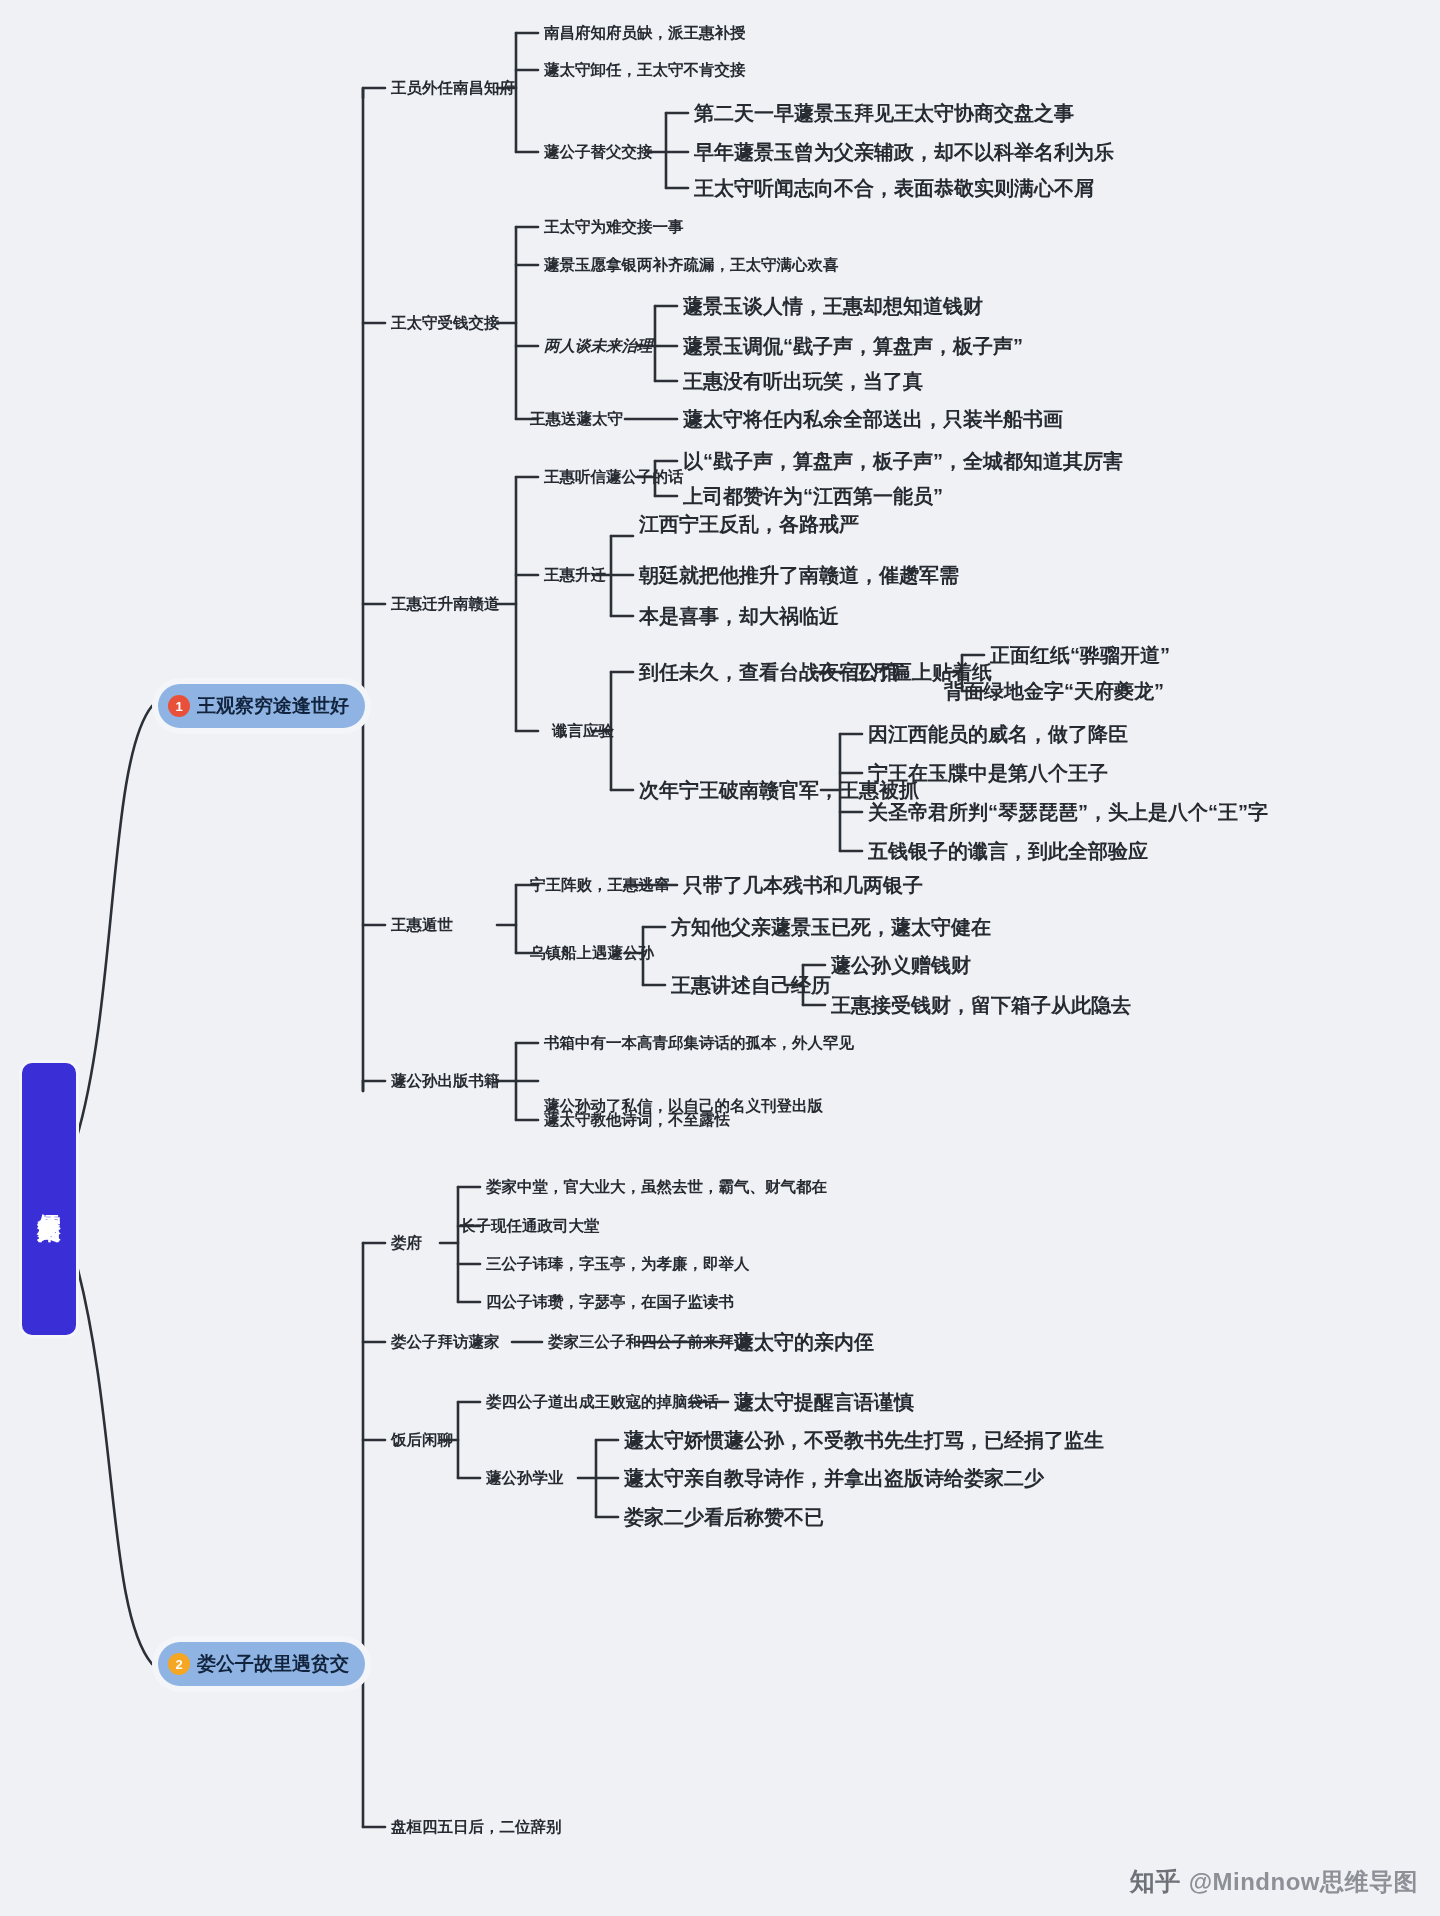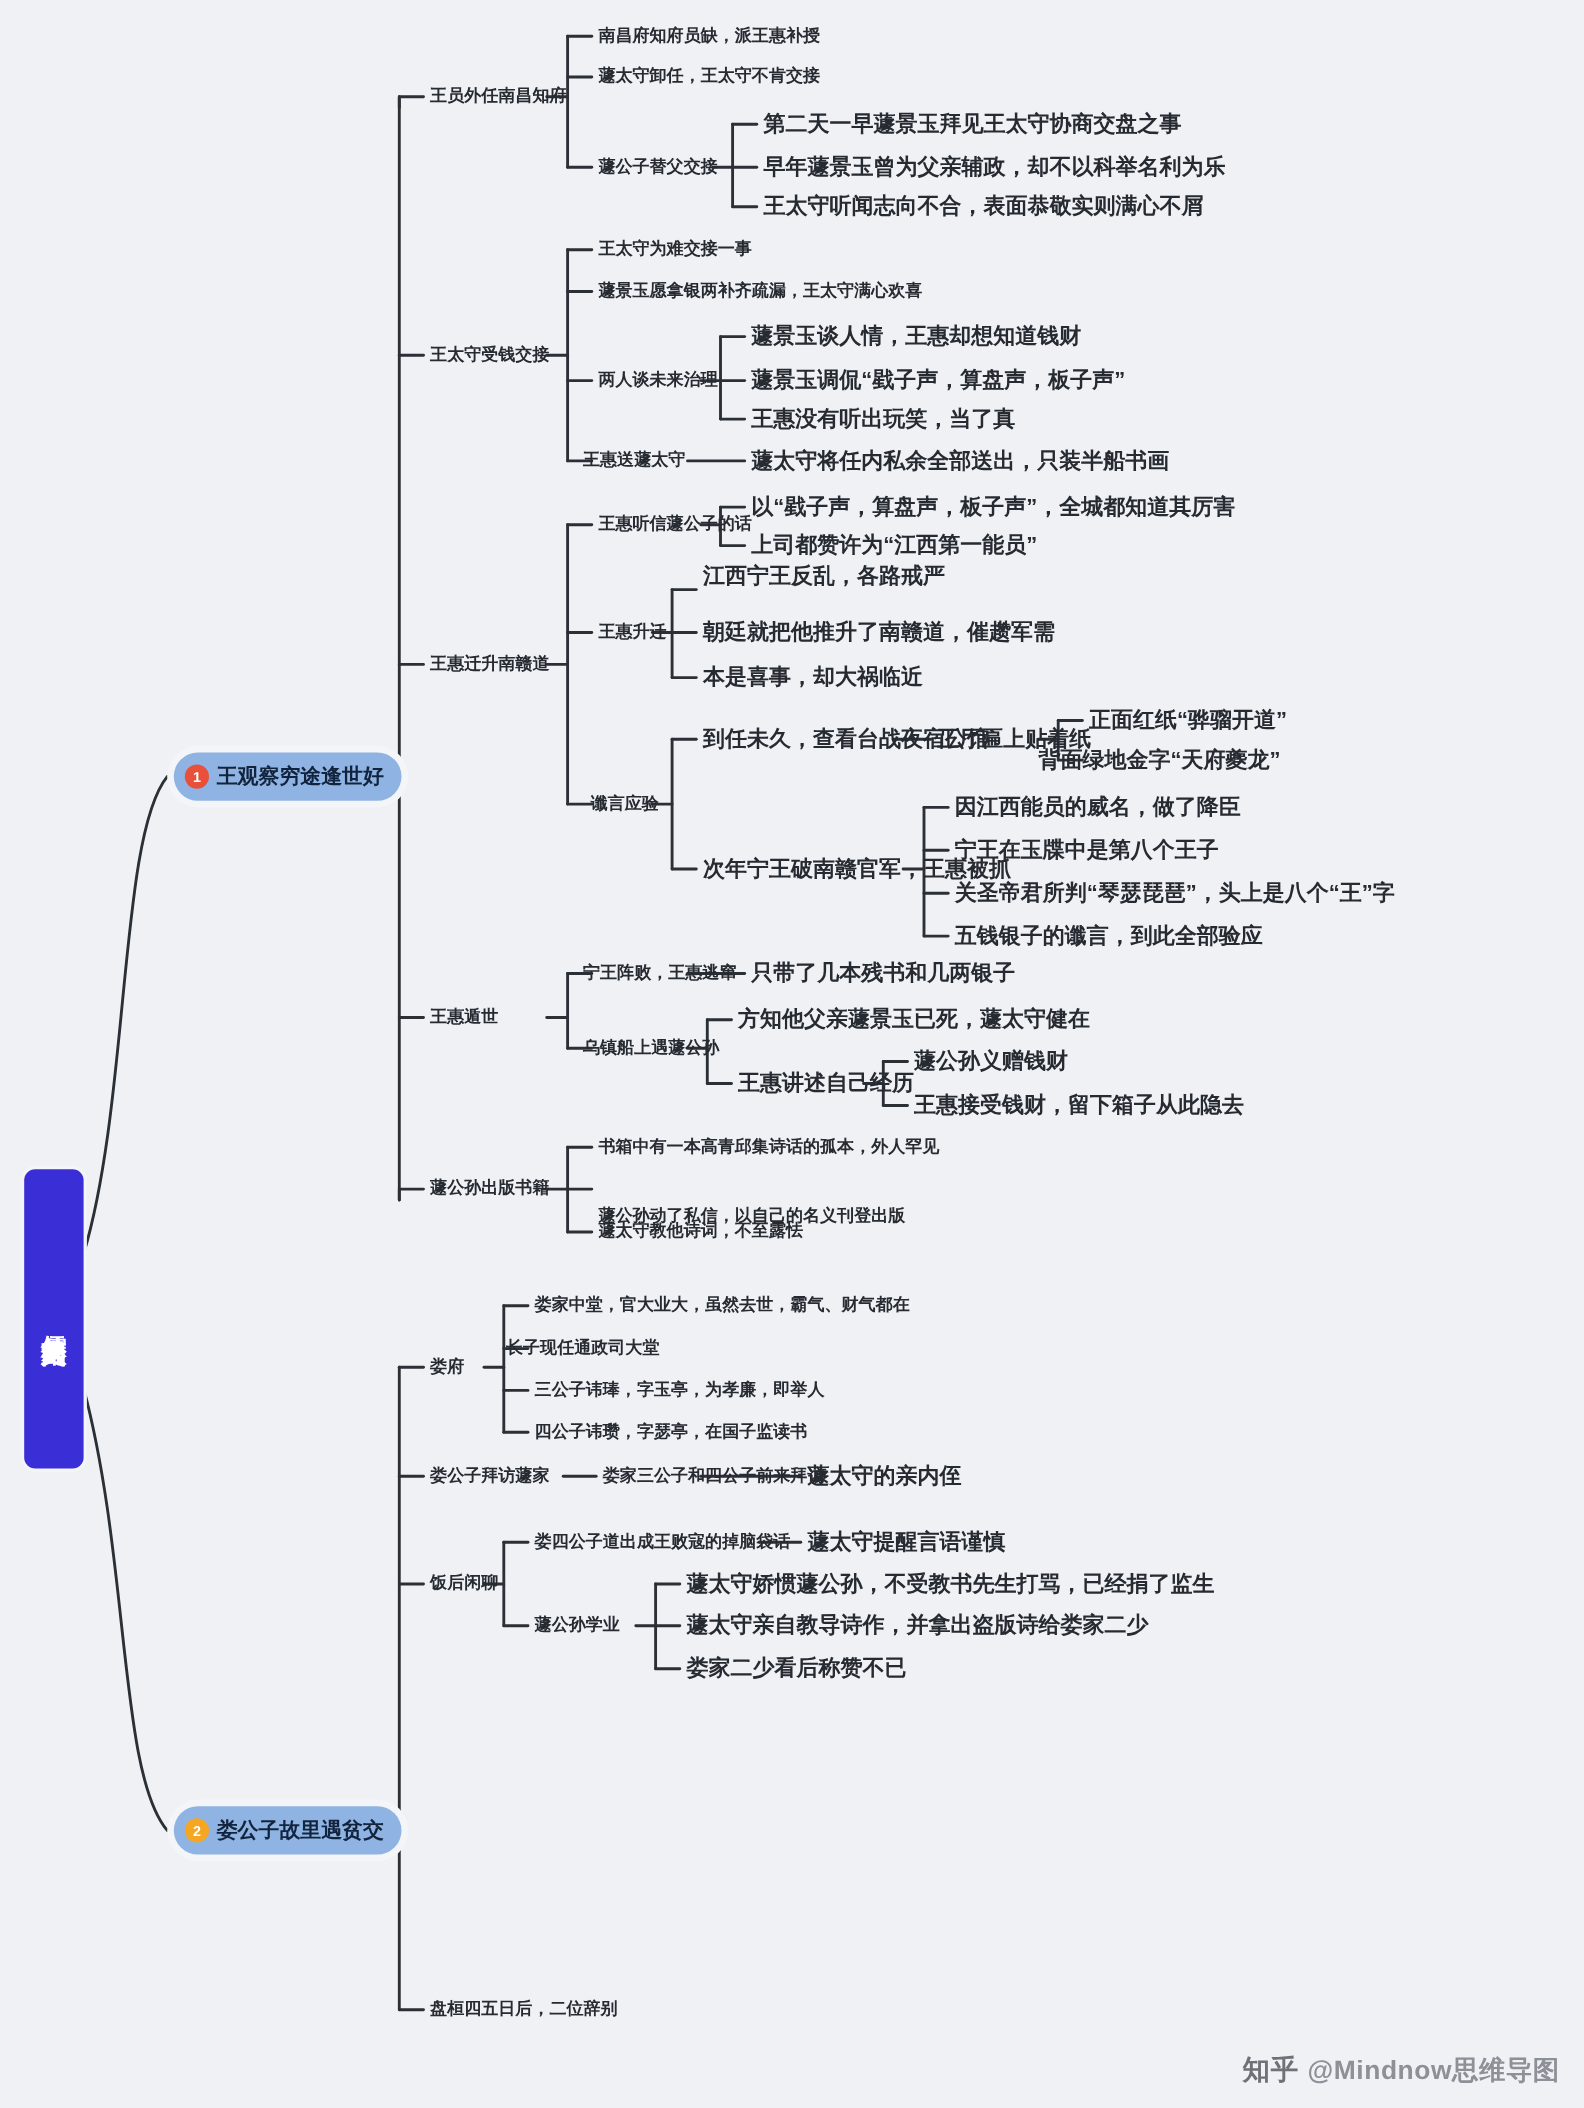--- a/index.html
+++ b/index.html
@@ -234,37 +234,37 @@
 
   <div class="node txt lv3" style="left:544px; top:33px;">南昌府知府员缺，派王惠补授</div>
   <div class="node txt lv3" style="left:544px; top:70px;">蘧太守卸任，王太守不肯交接</div>
   <div class="node txt lv3" style="left:544px; top:152px;">蘧公子替父交接</div>
   <div class="node txt lv4" style="left:694px; top:113px;">第二天一早蘧景玉拜见王太守协商交盘之事</div>
   <div class="node txt lv4" style="left:694px; top:152px;">早年蘧景玉曾为父亲辅政，却不以科举名利为乐</div>
   <div class="node txt lv4" style="left:694px; top:188px;">王太守听闻志向不合，表面恭敬实则满心不屑</div>
 
   <div class="node txt lv3" style="left:544px; top:227px;">王太守为难交接一事</div>
   <div class="node txt lv3" style="left:544px; top:265px;">蘧景玉愿拿银两补齐疏漏，王太守满心欢喜</div>
-  <div class="node txt lv3" style="left:544px; top:346px;">两人谈未来治理</div>
+  <div class="node txt lv3" style="left:544px; top:346px;font-style:italic;">两人谈未来治理</div>
   <div class="node txt lv4" style="left:683px; top:306px;">蘧景玉谈人情，王惠却想知道钱财</div>
   <div class="node txt lv4" style="left:683px; top:346px;">蘧景玉调侃“戥子声，算盘声，板子声”</div>
   <div class="node txt lv4" style="left:683px; top:381px;">王惠没有听出玩笑，当了真</div>
   <div class="node txt lv3" style="left:530px; top:419px;">王惠送蘧太守</div>
   <div class="node txt lv4" style="left:683px; top:419px;">蘧太守将任内私余全部送出，只装半船书画</div>
 
   <div class="node txt lv3" style="left:544px; top:477px;">王惠听信蘧公子的话</div>
   <div class="node txt lv4" style="left:683px; top:461px;">以“戥子声，算盘声，板子声”，全城都知道其厉害</div>
   <div class="node txt lv4" style="left:683px; top:496px;">上司都赞许为“江西第一能员”</div>
 
   <div class="node txt lv3" style="left:544px; top:575px;">王惠升迁</div>
   <div class="node txt lv4" style="left:639px; top:524px;">江西宁王反乱，各路戒严</div>
   <div class="node txt lv4" style="left:639px; top:575px;">朝廷就把他推升了南赣道，催趱军需</div>
   <div class="node txt lv4" style="left:639px; top:616px;">本是喜事，却大祸临近</div>
 
-  <div class="node txt lv3" style="left:537px; top:731px;">谶言应验</div>
+  <div class="node txt lv3" style="left:552px; top:731px;">谶言应验</div>
   <div class="node txt lv4" style="left:639px; top:672px;">到任未久，查看台战夜宿公馆</div>
   <div class="node txt lv4" style="left:852px; top:672px;">正厅匾上贴着纸</div>
   <div class="node txt lv4" style="left:990px; top:655px;">正面红纸“骅骝开道”</div>
   <div class="node txt lv4" style="left:944px; top:691px;">背面绿地金字“天府夔龙”</div>
 
   <div class="node txt lv4" style="left:639px; top:790px;">次年宁王破南赣官军，王惠被抓</div>
   <div class="node txt lv4" style="left:868px; top:734px;">因江西能员的威名，做了降臣</div>
   <div class="node txt lv4" style="left:868px; top:773px;">宁王在玉牒中是第八个王子</div>
   <div class="node txt lv4" style="left:868px; top:812px;">关圣帝君所判“琴瑟琵琶”，头上是八个“王”字</div>
   <div class="node txt lv4" style="left:868px; top:851px;">五钱银子的谶言，到此全部验应</div>

